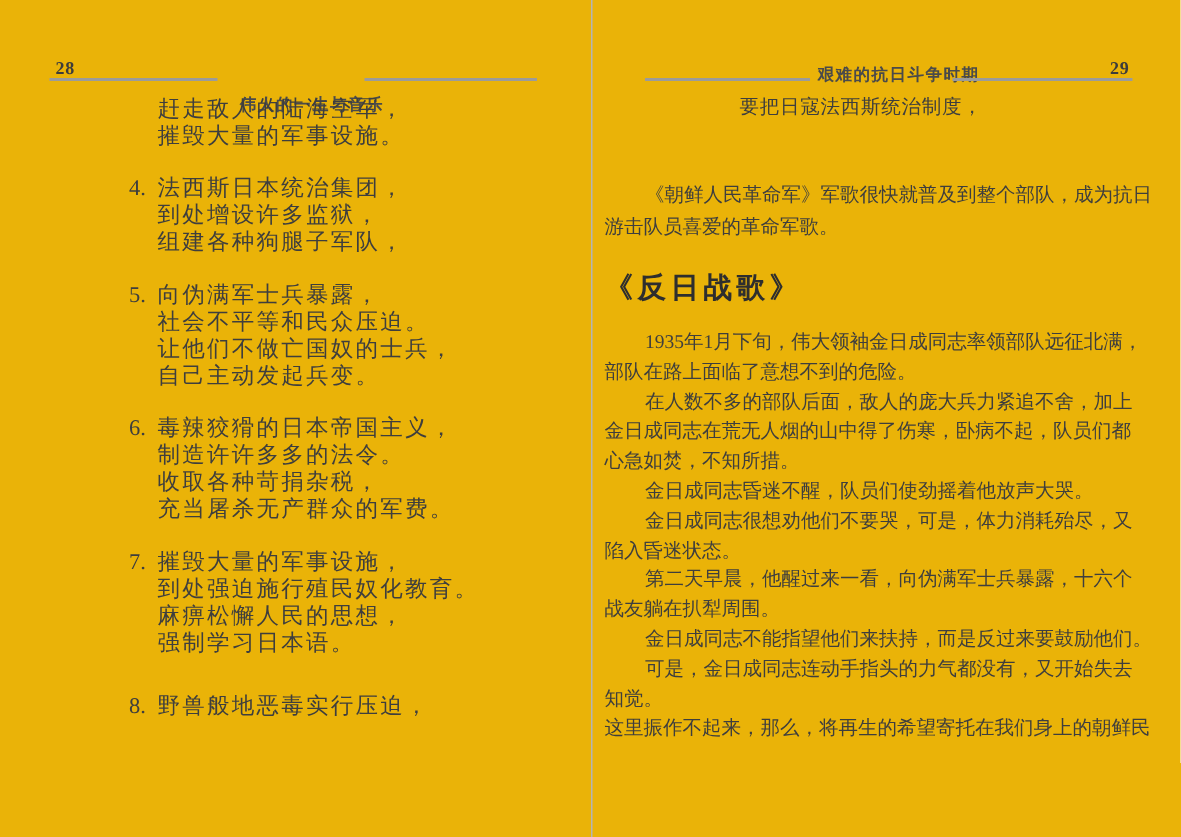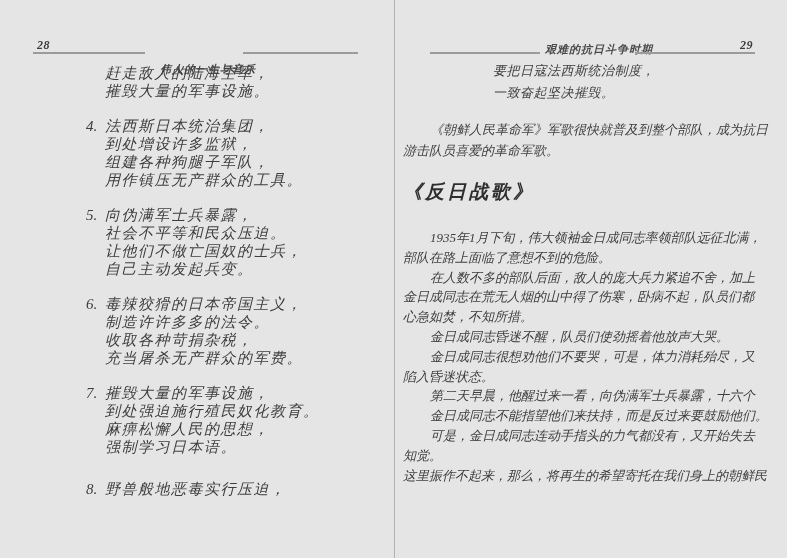--- a/index.html
+++ b/index.html
@@ -1,19 +1,19 @@
 <!DOCTYPE html>
 <html><head>
 <meta charset="utf-8">
 <style>
   html,body{margin:0;padding:0;background:#ffffff;}
   .book{
-    position:relative;width:787px;height:558px;background:#e5e5e5;
+    position:relative;width:787px;height:558px;background:#eab308;
     font-family:"Liberation Serif","DejaVu Serif",serif;
-    color:#3e3e3e;overflow:hidden;font-style:italic;
+    color:#3e3e3e;overflow:hidden;
   }
   .divider{position:absolute;left:394px;top:0;width:1px;height:558px;background:#b4b4b4;}
   .page{position:absolute;top:0;height:558px;}
   .page-left{left:0;width:394px;}
   .page-right{left:395px;width:392px;}
 
   .hrule{position:absolute;height:2px;background:#9b9b9b;}
   .pagenum{
     position:absolute;font-size:12px;font-weight:bold;color:#3c3c3c;
     letter-spacing:.5px;font-family:"Liberation Serif","DejaVu Serif",serif;
@@ -51,21 +51,21 @@
   .intro{
     position:absolute;left:8px;top:119px;width:366px;
     font-size:13px;line-height:21px;
   }
   .section-heading{
     position:absolute;left:8px;top:179px;width:366px;text-align:left;
     font-size:19px;font-weight:bold;letter-spacing:3px;color:#2e2e2e;
     font-family:"Liberation Sans","DejaVu Sans",sans-serif;
   }
   .bodytext{
-    position:absolute;left:8px;top:228px;width:368px;
+    position:absolute;left:8px;top:218px;width:368px;
     font-size:13px;line-height:19.8px;
   }
   .line{white-space:nowrap;}
   .line.first{text-indent:27px;}
 </style>
 </head>
 <body>
 
 <div class="book">
 
@@ -78,21 +78,20 @@
     <div class="poem">
         <div class="stanza">
           <div class="line">赶走敌人的陆海空军，</div>
           <div class="line">摧毁大量的军事设施。</div>
         </div>
         <div class="stanza">
           <span class="stanza-num">4.</span>
           <div class="line">法西斯日本统治集团，</div>
           <div class="line">到处增设许多监狱，</div>
           <div class="line">组建各种狗腿子军队，</div>
-          <div class="line">用作镇压无产群众的工具。</div>
         </div>
         <div class="stanza">
           <span class="stanza-num">5.</span>
           <div class="line">向伪满军士兵暴露，</div>
           <div class="line">社会不平等和民众压迫。</div>
           <div class="line">让他们不做亡国奴的士兵，</div>
           <div class="line">自己主动发起兵变。</div>
         </div>
         <div class="stanza">
           <span class="stanza-num">6.</span>
@@ -118,37 +117,37 @@
   <div class="divider"></div>
 
   <div class="page page-right">
     <div class="hrule rp-rule1"></div>
     <span class="htitle rp-title">艰难的抗日斗争时期</span>
     <div class="hrule rp-rule2"></div>
     <span class="pagenum rp-num">29</span>
 
     <div class="verse">
         <div class="line">要把日寇法西斯统治制度，</div>
-        <div class="line">一致奋起坚决摧毁。</div>
       </div>
     <div class="intro">
         <div class="line first">《朝鲜人民革命军》军歌很快就普及到整个部队，成为抗日</div>
         <div class="line">游击队员喜爱的革命军歌。</div>
       </div>
     <div class="section-heading">《反日战歌》</div>
     <div class="bodytext">
         <div class="line first">1935年1月下旬，伟大领袖金日成同志率领部队远征北满，</div>
         <div class="line">部队在路上面临了意想不到的危险。</div>
         <div class="line first">在人数不多的部队后面，敌人的庞大兵力紧追不舍，加上</div>
         <div class="line">金日成同志在荒无人烟的山中得了伤寒，卧病不起，队员们都</div>
         <div class="line">心急如焚，不知所措。</div>
         <div class="line first">金日成同志昏迷不醒，队员们使劲摇着他放声大哭。</div>
         <div class="line first">金日成同志很想劝他们不要哭，可是，体力消耗殆尽，又</div>
         <div class="line">陷入昏迷状态。</div>
         <div class="line first">第二天早晨，他醒过来一看，向伪满军士兵暴露，十六个</div>
+        <div class="line">战友躺在扒犁周围。</div>
         <div class="line first">金日成同志不能指望他们来扶持，而是反过来要鼓励他们。</div>
         <div class="line first">可是，金日成同志连动手指头的力气都没有，又开始失去</div>
         <div class="line">知觉。</div>
         <div class="line">这里振作不起来，那么，将再生的希望寄托在我们身上的朝鲜民</div>
       </div>
   </div>
 
 </div>
 
 </body></html>

